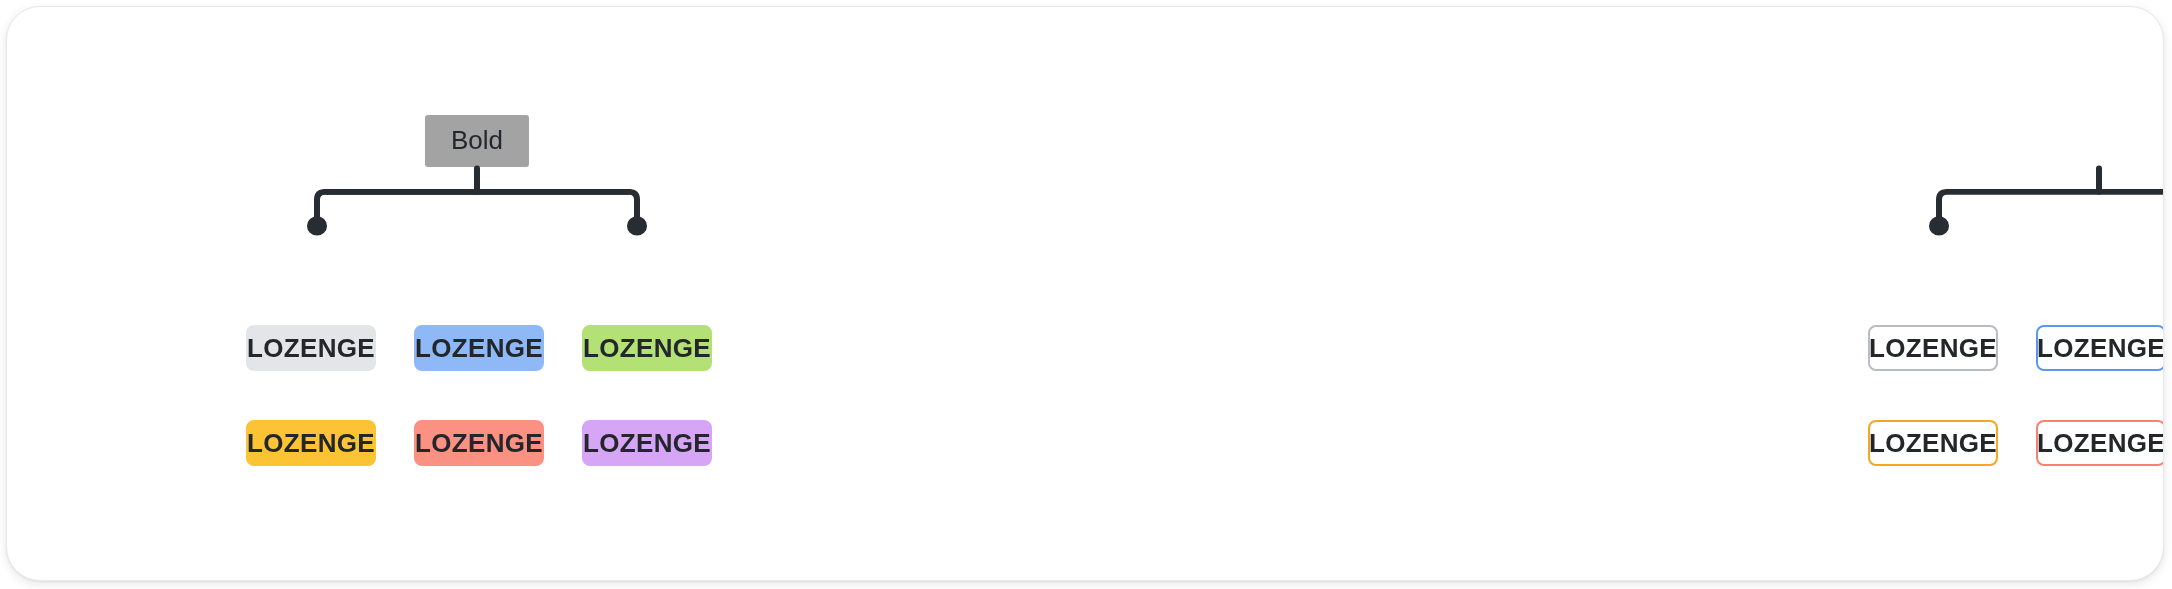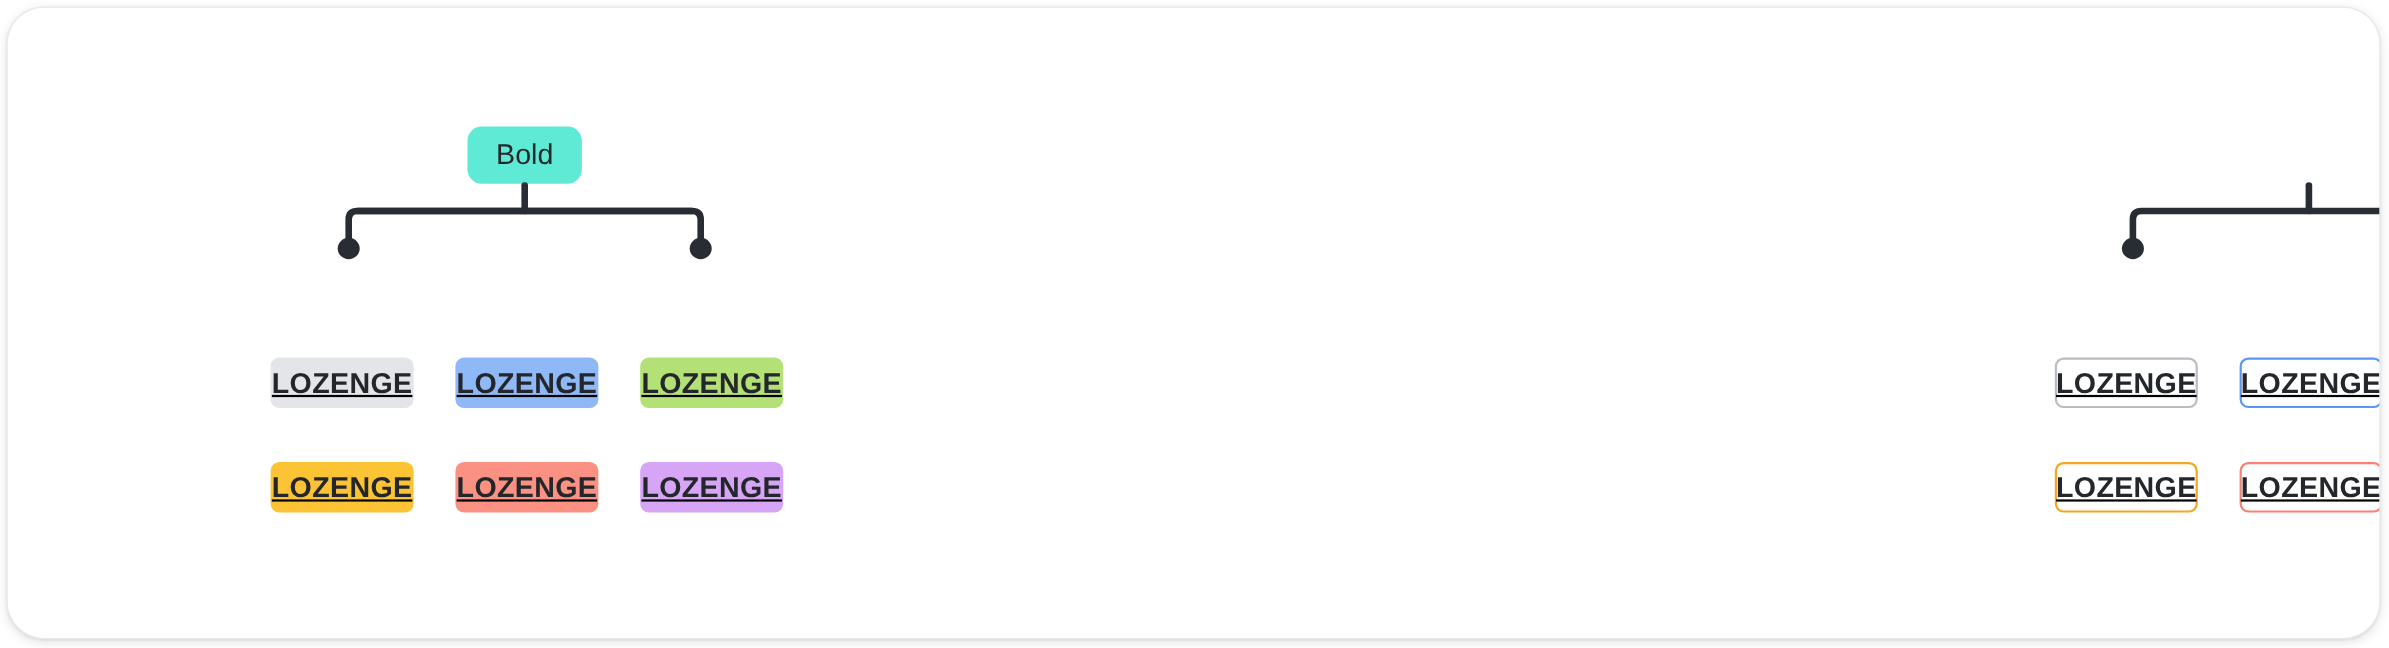--- a/index.html
+++ b/index.html
@@ -19,34 +19,34 @@
     overflow:hidden;
   }
   .group{position:absolute;top:0;height:100%;}
   .group-bold{left:0;width:1086px;}
   .group-default{left:1086px;width:1072px;}
 
   
   .header-pill{
     position:absolute;top:108px;
     transform:translateX(-50%);
-    background:#5eead4;
-    border-radius:13px;
+    background:#a3a3a3;
+    border-radius:3px;
     padding:12px 26px 14px;
     font-size:26px;
     line-height:1;
     color:#24272c;
     white-space:nowrap;
   }
 
   
   .connector{position:absolute;left:0;top:0;width:100%;height:100%;pointer-events:none;}
 
   
-  .row{position:absolute;display:flex;text-decoration:underline;}
+  .row{position:absolute;display:flex;}
   .row-1{top:318px;}
   .row-2{top:413px;}
 
   .cell{display:flex;justify-content:flex-start;}
 
   .lozenge{
     display:inline-flex;align-items:center;justify-content:center;
     height:46px;
     box-sizing:border-box;
     font-size:26px;

